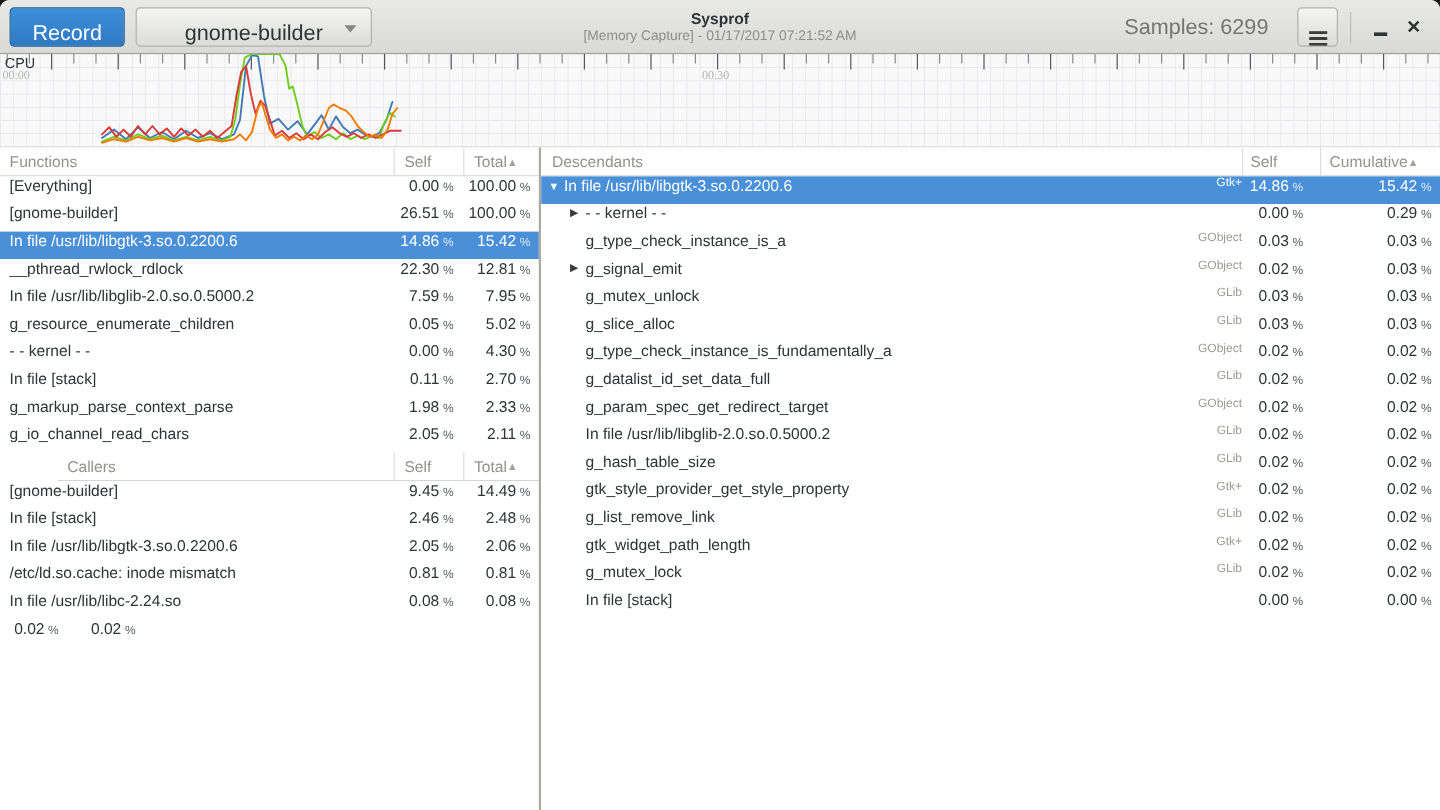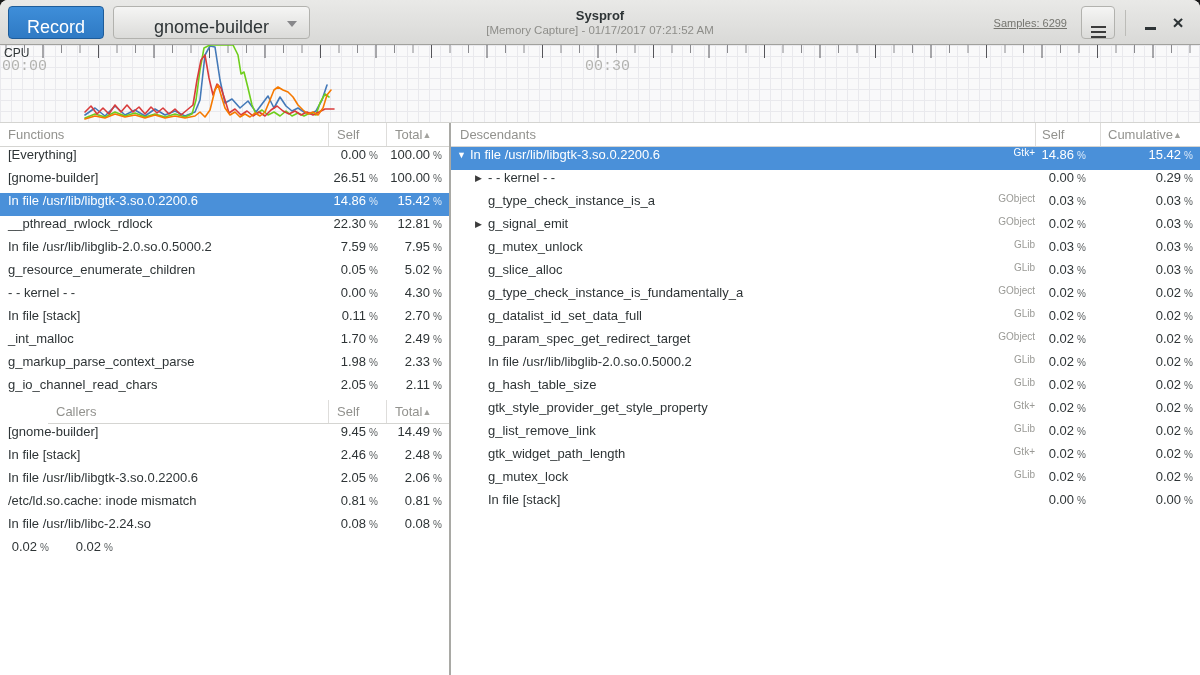--- a/index.html
+++ b/index.html
@@ -16,40 +16,40 @@
     background:linear-gradient(#3e8ed9,#2f7ac4); border:1px solid #1e5c99; }
   .process-btn { margin-left:9px; width:197px; color:#2e3436; position:relative;
     background:linear-gradient(#f5f5f4,#dbdbd9); border:1px solid #b2b2ae; }
   .process-btn .arrow-down { position:absolute; right:12px; top:14px; width:0; height:0;
     border-left:5px solid transparent; border-right:5px solid transparent; border-top:6px solid #87878a; }
   .titles { position:absolute; left:0; right:0; top:0; height:45px; display:flex; flex-direction:column;
     align-items:center; justify-content:center; pointer-events:none; }
   .title { font-size:13px; font-weight:bold; color:#2e3436; line-height:15px; }
   .subtitle { font-size:11.5px; color:#8d8d89; line-height:14px; }
   .header-right { position:absolute; right:0; top:0; height:45px; display:flex; align-items:center; }
-  .samples { font-size:11px; color:#75756f; margin-right:14px;text-decoration:underline; }
+  .samples { font-size:18px; color:#75756f; margin-right:24px; }
   .menu-btn { width:34px; background:linear-gradient(#f5f5f4,#dbdbd9); border:1px solid #b2b2ae; }
   .hamburger { width:15px; height:12px;
     background:repeating-linear-gradient(to bottom,#3c3c3c 0 2px,transparent 2px 5px); }
   .hseparator { width:1px; height:26px; background:#bcbcb8; margin:0 10px; }
   .win-btn { width:28px; height:33px; display:flex; align-items:center; justify-content:center;
     background:transparent; border:none; }
   .min-glyph { width:11px; height:2.5px; background:#2e3436; margin-top:12px; }
   .close-glyph { font-size:19px; color:#2e3436; font-weight:bold; line-height:19px; }
   .close-btn { margin-right:8px; }
 
   
   .cpu-graph { position:absolute; top:45px; left:0; right:0; height:78px;
     background-color:#f9f9fa;
     background-image:linear-gradient(to right,#e9e9ed 1px,transparent 1px),
                      linear-gradient(to bottom,#e9e9ed 1px,transparent 1px);
     background-size:11px 11px; border-bottom:1px solid #d4d4d1; }
   .cpu-graph svg { position:absolute; top:0; left:0; }
   .cpu-label { position:absolute; top:1px; left:4px; font-size:12px; color:#2e3436; z-index:2; }
-  .time-label { position:absolute; font-size:15px; color:#b3b3b0; font-family:Liberation Mono, monospace; z-index:2; }
+  .time-label { position:absolute; font-size:10px; color:#b3b3b0; font-family:Liberation Serif, serif; z-index:2; }
   .time-0 { top:13px; left:2px; }
   .time-30 { top:13px; left:585px; }
 
   
   .left-panel  { position:absolute; top:123px; left:0; width:449px; bottom:0; background:#fff; }
   .v-divider   { position:absolute; top:123px; left:449px; width:2px; bottom:0; background:#a9a9a5; }
   .right-panel { position:absolute; top:123px; left:451px; right:0; bottom:0; background:#fff; }
 
   .thead { display:flex; height:24px; align-items:center; background:#ffffff;
     border-bottom:1px solid #d5d5d2; color:#92928e; font-size:13px; }
@@ -236,25 +236,20 @@
           <div class="cell-name">- - kernel - -</div>
           <div class="cell-self"><span>0.00</span><span class="pct-sign">%</span></div>
           <div class="cell-total"><span>4.30</span><span class="pct-sign">%</span></div>
         </div>
         <div class="row">
           <div class="cell-name">In file [stack]</div>
           <div class="cell-self"><span>0.11</span><span class="pct-sign">%</span></div>
           <div class="cell-total"><span>2.70</span><span class="pct-sign">%</span></div>
         </div>
         <div class="row">
-          <div class="cell-name">_int_malloc</div>
-          <div class="cell-self"><span>1.70</span><span class="pct-sign">%</span></div>
-          <div class="cell-total"><span>2.49</span><span class="pct-sign">%</span></div>
-        </div>
-        <div class="row">
           <div class="cell-name">g_markup_parse_context_parse</div>
           <div class="cell-self"><span>1.98</span><span class="pct-sign">%</span></div>
           <div class="cell-total"><span>2.33</span><span class="pct-sign">%</span></div>
         </div>
         <div class="row">
           <div class="cell-name">g_io_channel_read_chars</div>
           <div class="cell-self"><span>2.05</span><span class="pct-sign">%</span></div>
           <div class="cell-total"><span>2.11</span><span class="pct-sign">%</span></div>
         </div>
       </div>

